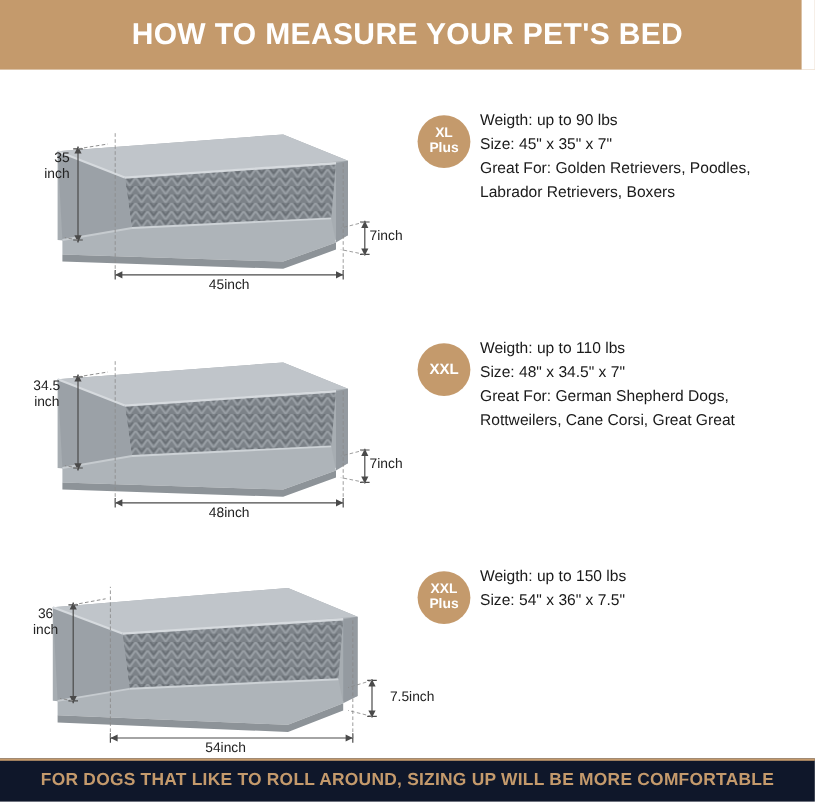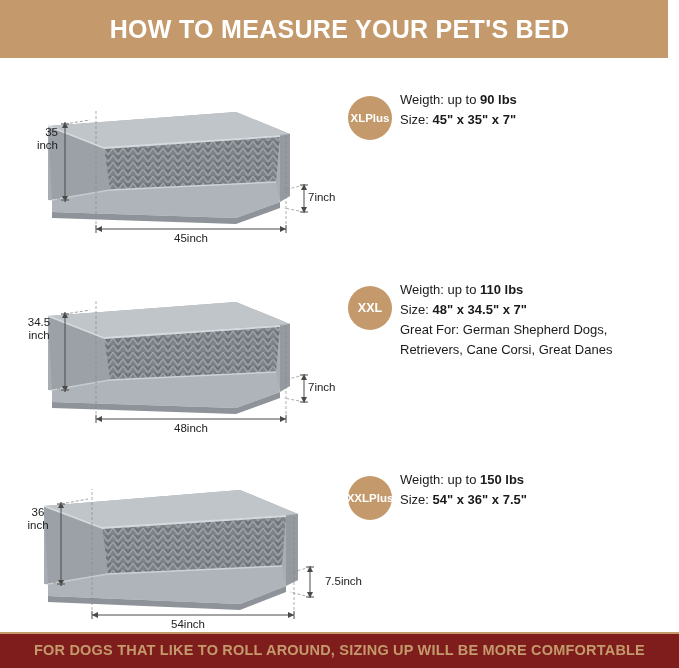--- a/index.html
+++ b/index.html
@@ -62,21 +62,21 @@
     background: #ffffff;
   }
 
   
   .footer {
     position: absolute;
     left: 0;
     bottom: 0;
     width: 679px;
     height: 34px;
-    background: #7f1d1d;
+    background: #0f172a;
     border-top: 2px solid #c49a6c;
   }
   .footer-text {
     position: absolute;
     left: 0;
     top: 8px;
     width: 679px;
     text-align: center;
     color: #c49a6c;
     font-size: 14.5px;
@@ -131,41 +131,41 @@
     left: 0;
     top: 6px;
     width: 44px;
     height: 44px;
     border-radius: 50%;
     background: #c49a6c;
     color: #ffffff;
     font-size: 12.5px;
     font-weight: bold;
     display: flex;
-    flex-direction: row;
+    flex-direction: column;
     align-items: center;
     justify-content: center;
     line-height: 13px;
     text-align: center;
   }
   .badge.two-line { font-size: 11.5px; }
   .info-lines {
     position: absolute;
     left: 52px;
     top: 0;
     width: 268px;
   }
   .info-line {
     color: #1a1a1a;
     font-size: 13px;
     line-height: 20px;
     white-space: nowrap;
   }
   .info-line.wrap { white-space: normal; }
-  .info-line b { font-weight: bold; }
+  .info-line b { font-weight: normal; }
 </style>
 </head>
 <body>
 
 <div class="page">
 
   <div class="header">
     <div class="header-inner">
       <div class="header-title">HOW TO MEASURE YOUR PET'S BED</div>
       <div class="header-notch"></div>
@@ -247,20 +247,23 @@
         <span>XL</span>
         <span>Plus</span>
       </div>
       <div class="info-lines">
         <div class="info-line">
           <span>Weigth: up to </span><b>90 lbs</b>
         </div>
         <div class="info-line">
           <span>Size: </span><b>45" x 35" x 7"</b>
         </div>
+        <div class="info-line wrap">
+          <span>Great For: </span><span>Golden Retrievers, Poodles, Labrador Retrievers, Boxers</span>
+        </div>
       </div>
     </div>
   </div>
 
   <div class="row" id="row-1">
 
     <div class="bed-wrap">
       <svg class="bed-svg" width="330" height="170" viewBox="0 0 330 170">
         <defs>
           <pattern id="weave1" width="10" height="7" patternUnits="userSpaceOnUse">
@@ -317,21 +320,21 @@
         <span>XXL</span>
       </div>
       <div class="info-lines">
         <div class="info-line">
           <span>Weigth: up to </span><b>110 lbs</b>
         </div>
         <div class="info-line">
           <span>Size: </span><b>48" x 34.5" x 7"</b>
         </div>
         <div class="info-line wrap">
-          <span>Great For: </span><span>German Shepherd Dogs, Retrievers, Cane Corsi, Great Danes</span>
+          <span>Great For: </span><span>German Shepherd Dogs, Rottweilers, Cane Corsi, Great Great</span>
         </div>
       </div>
     </div>
   </div>
 
   <div class="row" id="row-2">
 
     <div class="bed-wrap">
       <svg class="bed-svg" width="330" height="175" viewBox="0 0 330 175">
         <defs>

